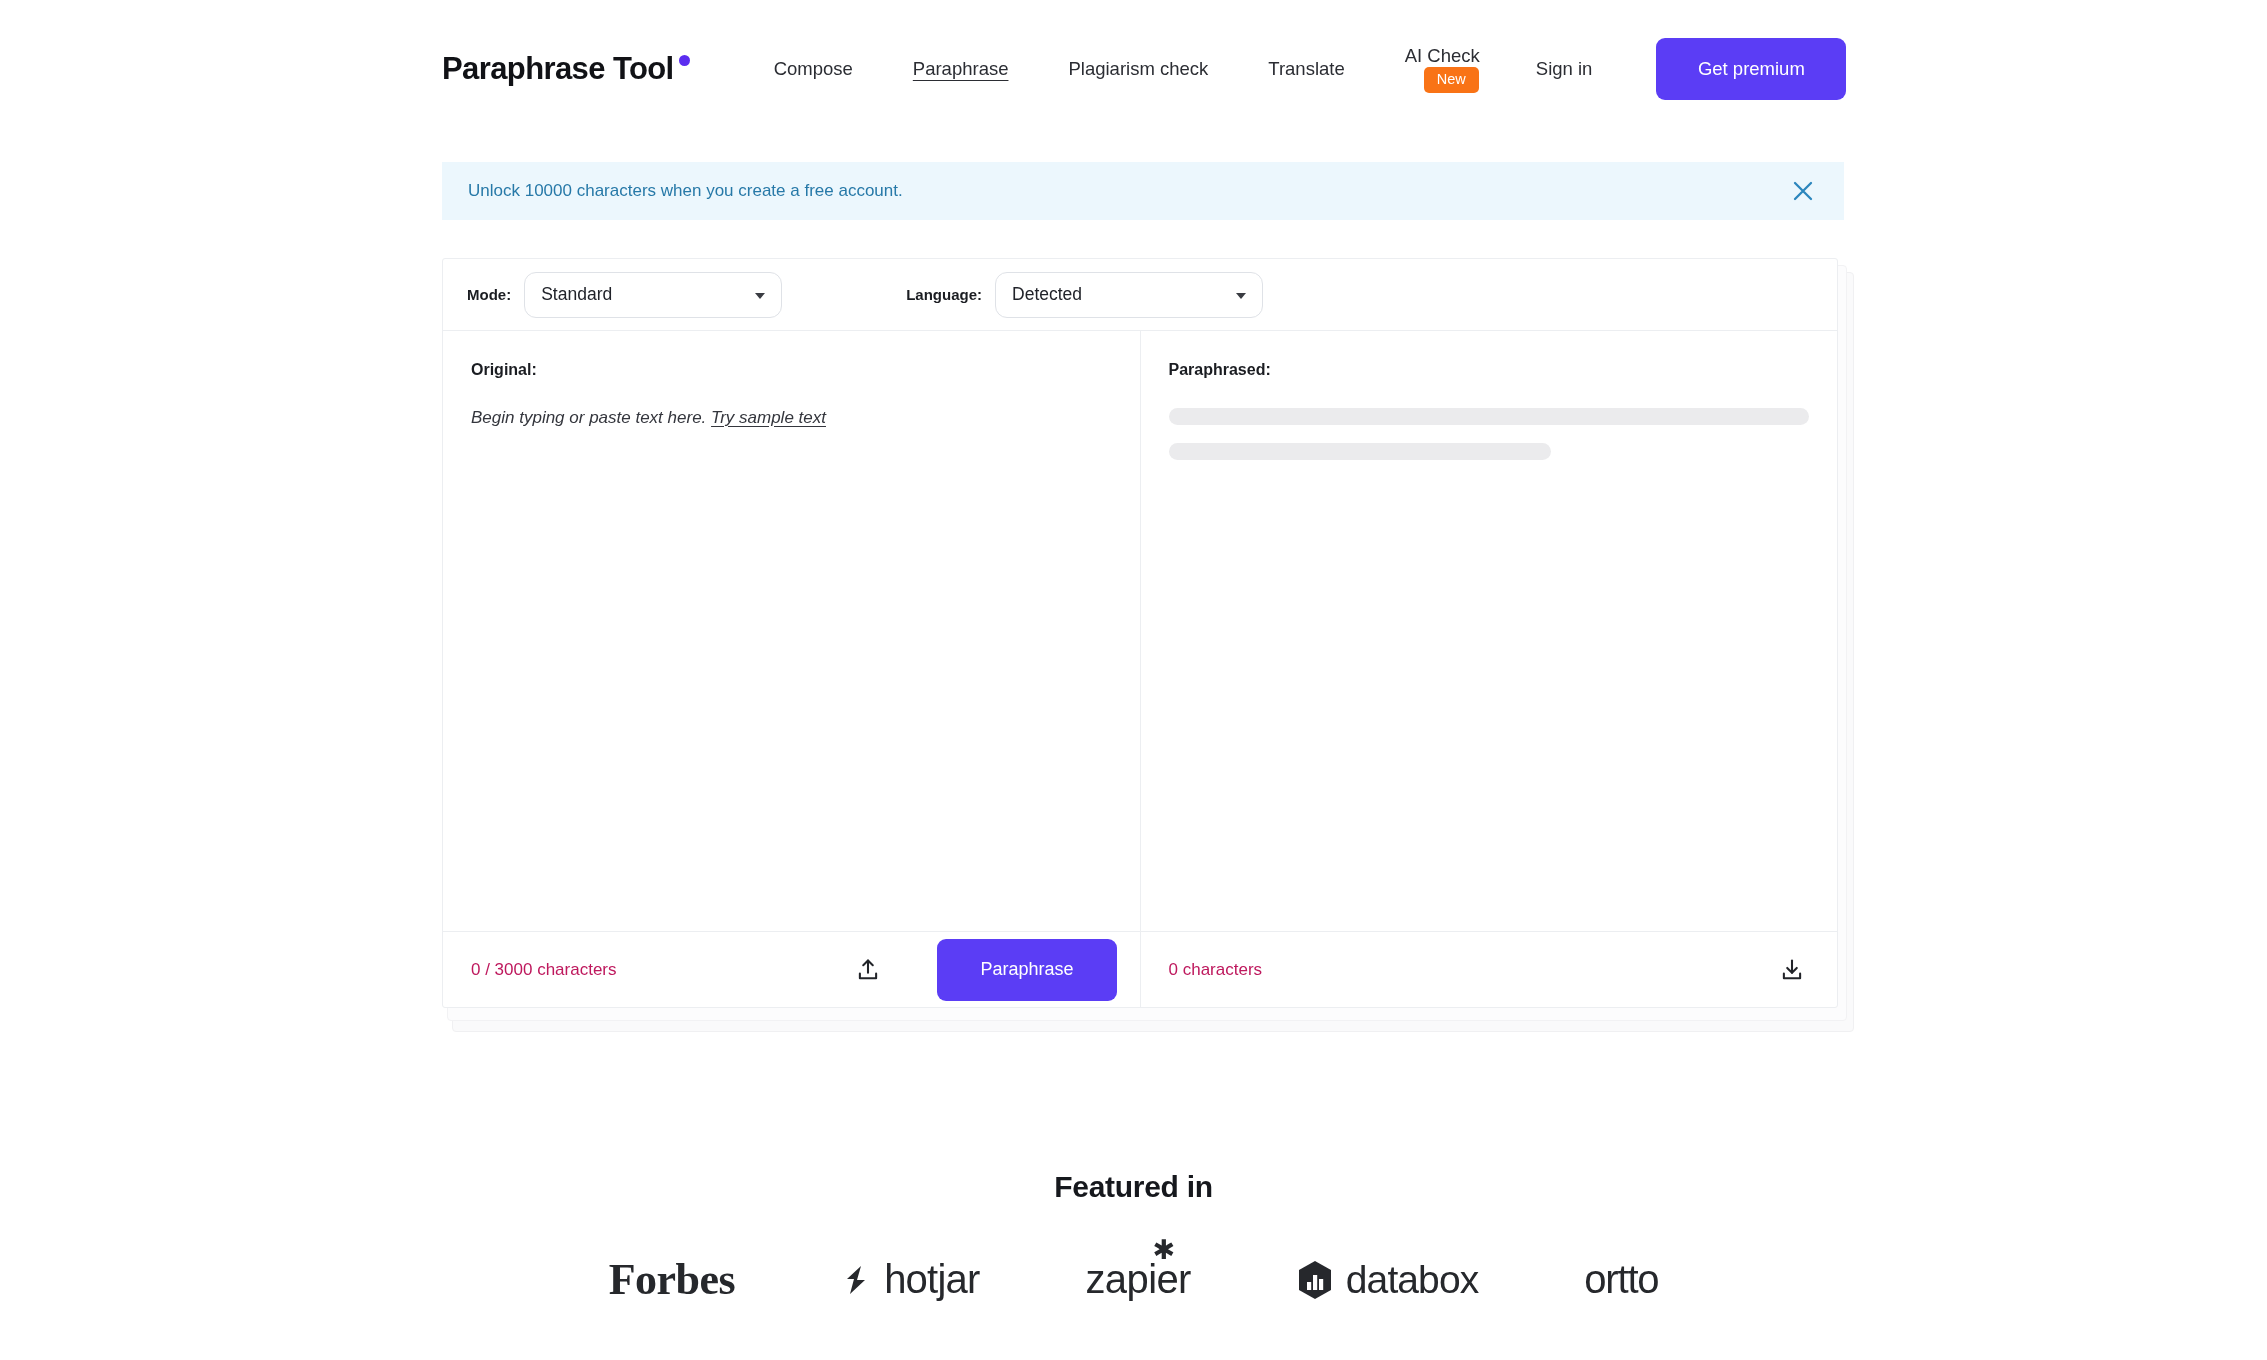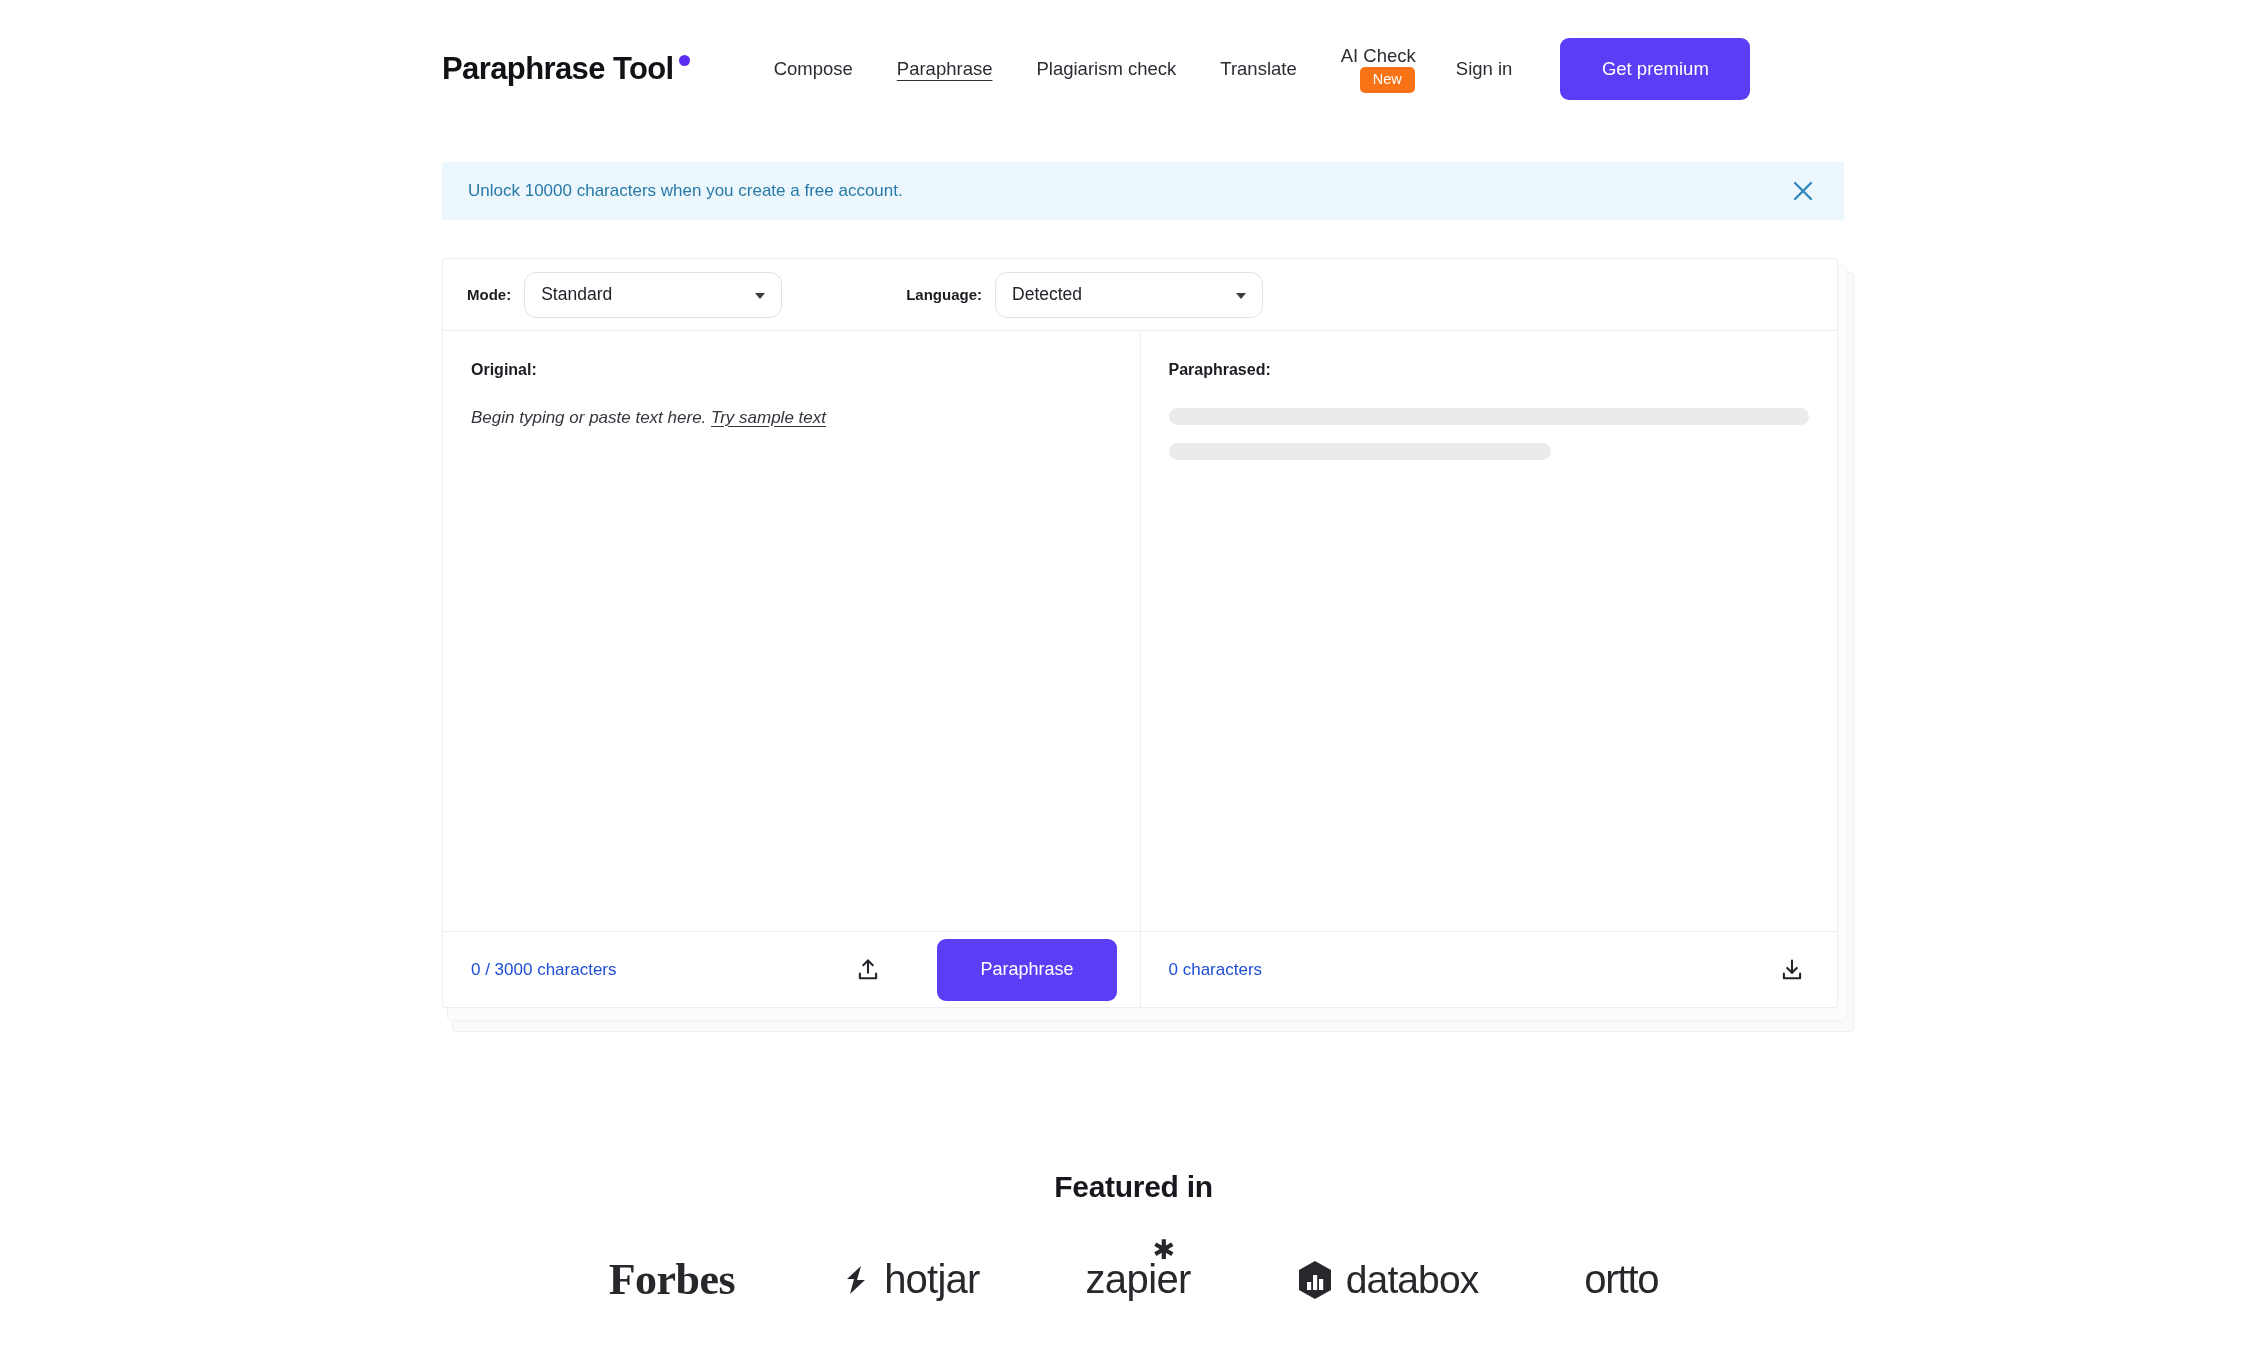--- a/index.html
+++ b/index.html
@@ -51,21 +51,21 @@
     border-radius: 50%;
     background: #5b2df0;
     margin-left: 5px;
     margin-top: 4px;
     flex: none;
   }
   .nav-links {
     display: flex;
     align-items: center;
     margin-left: 62px;
-    gap: 0px;
+    gap: 16px;
   }
   .nav-link {
     font-size: 18.5px;
     color: #2b2d33;
     padding: 6px 22px;
     white-space: nowrap;
     cursor: pointer;
     position: relative;
   }
   .nav-link.active {
@@ -284,21 +284,21 @@
   }
   .footer-right {
     width: 697px;
     display: flex;
     align-items: center;
     justify-content: space-between;
     padding: 0 28px 0 28px;
   }
   .counter {
     font-size: 17px;
-    color: #1d4ed8;
+    color: #be185d;
     white-space: nowrap;
   }
   .icon-btn {
     width: 34px; height: 34px;
     display: flex; align-items: center; justify-content: center;
     cursor: pointer;
     flex: none;
   }
   .icon-btn svg { display: block; }
   .footer-left .upload-slot {

